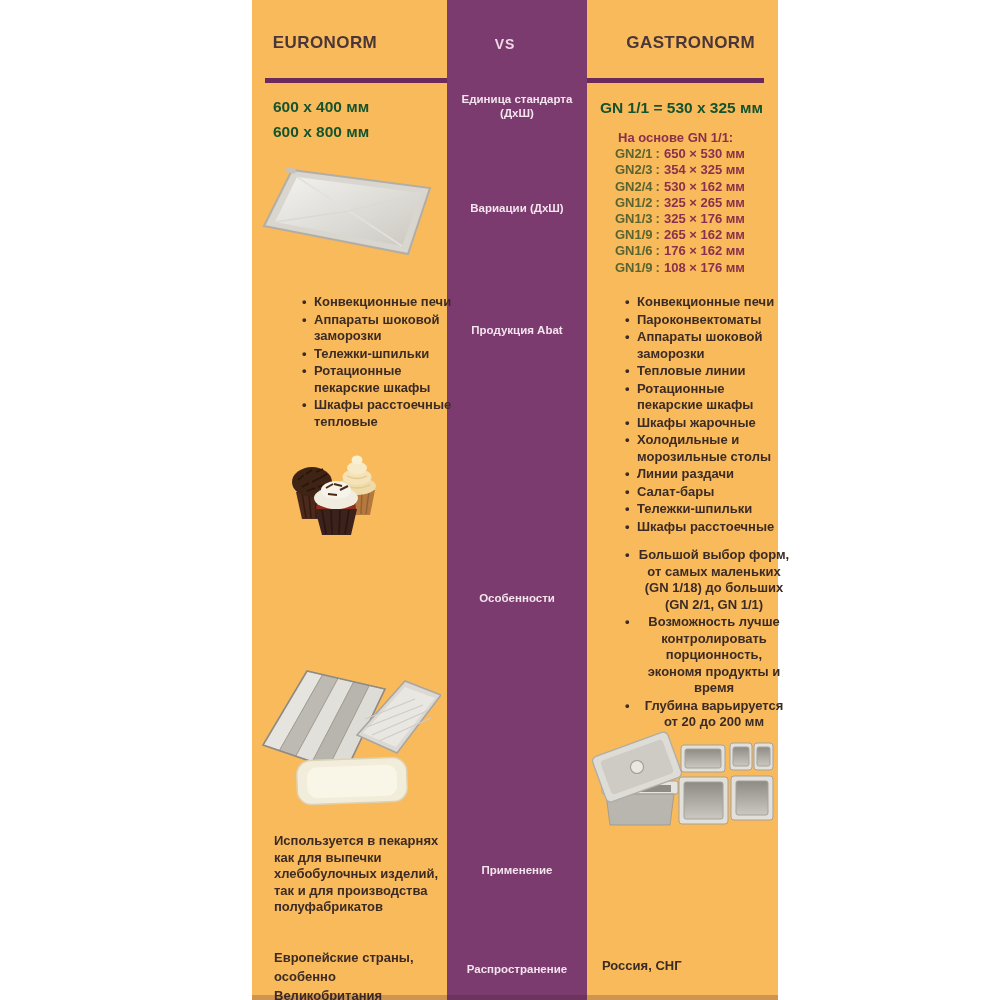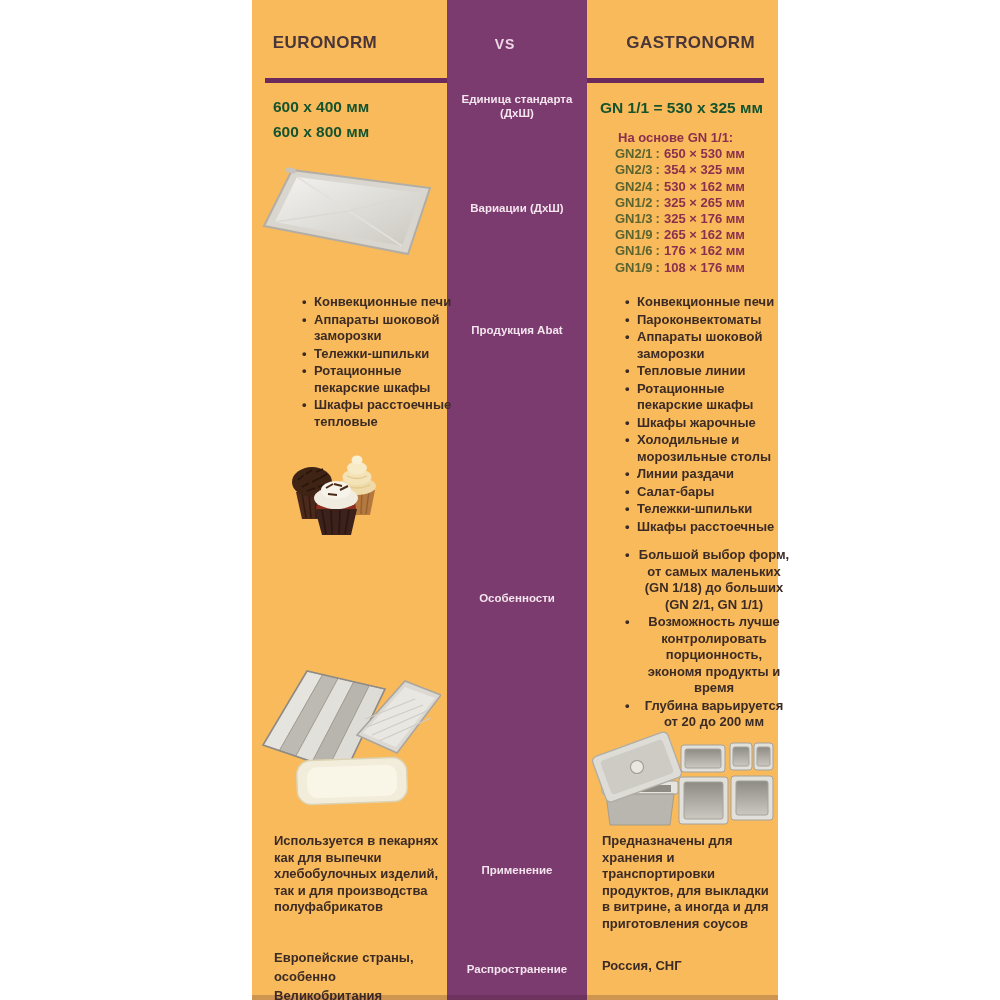--- a/index.html
+++ b/index.html
@@ -237,19 +237,18 @@
       <g stroke="#a5a29b" stroke-width="1">
         <rect x="90" y="52" width="49" height="47" rx="3" fill="#e2e0db"></rect>
         <rect x="95" y="57" width="39" height="37" rx="2" fill="url(#pang)"></rect>
         <rect x="142" y="51" width="42" height="44" rx="3" fill="#e2e0db"></rect>
         <rect x="147" y="56" width="32" height="34" rx="2" fill="url(#pang)"></rect>
       </g>
     </svg>
   </div>
 
   <div class="abs body-text" style="left:22px;top:833px;width:176px;">Используется в пекарнях как для выпечки хлебобулочных изделий, так и для производства полуфабрикатов</div>
-  <div class="abs body-text" style="left:350px;top:833px;width:168px;">Предназначены для хранения и транспортировки продуктов, для выкладки в витрине, а иногда и для приготовления соусов</div>
 
   <div class="abs body-text" style="left:22px;top:948px;width:172px;line-height:19px;">Европейские страны, особенно Великобритания</div>
   <div class="abs body-text" style="left:350px;top:958px;width:168px;">Россия, СНГ</div>
 
   <div class="bottom-shade"></div>
 </div>
 
 </body></html>

